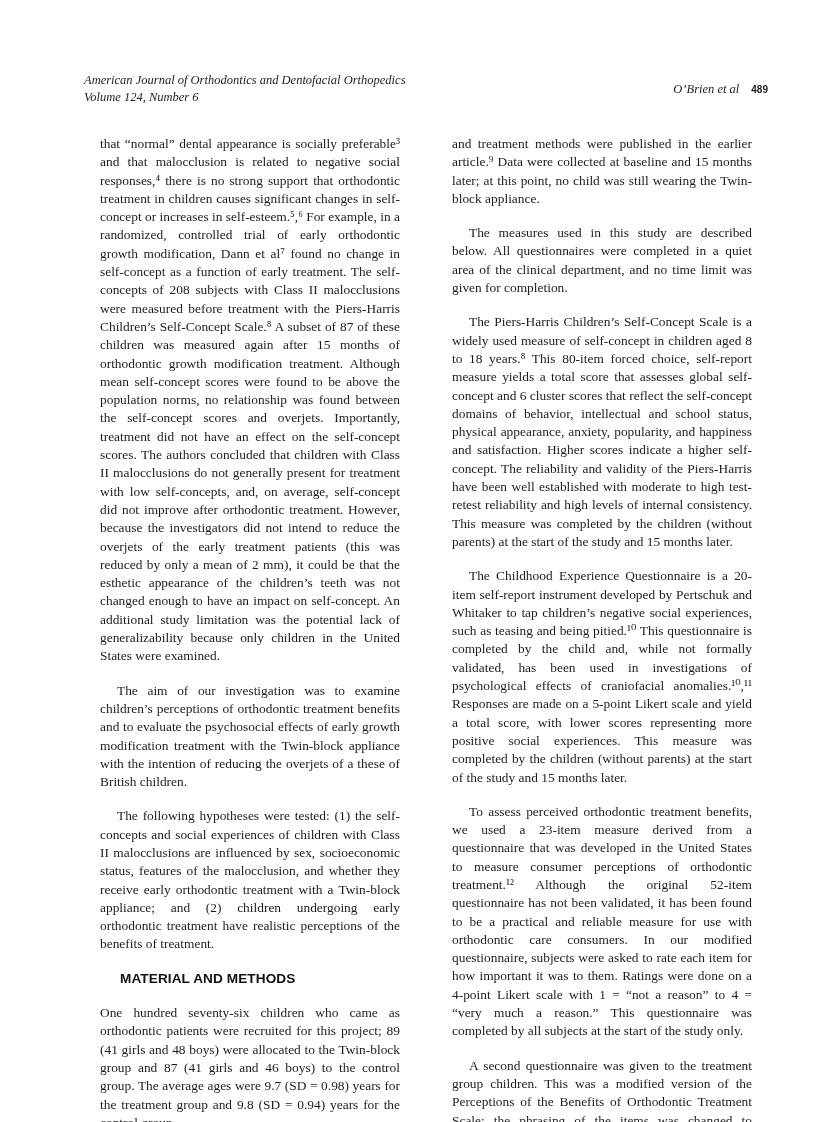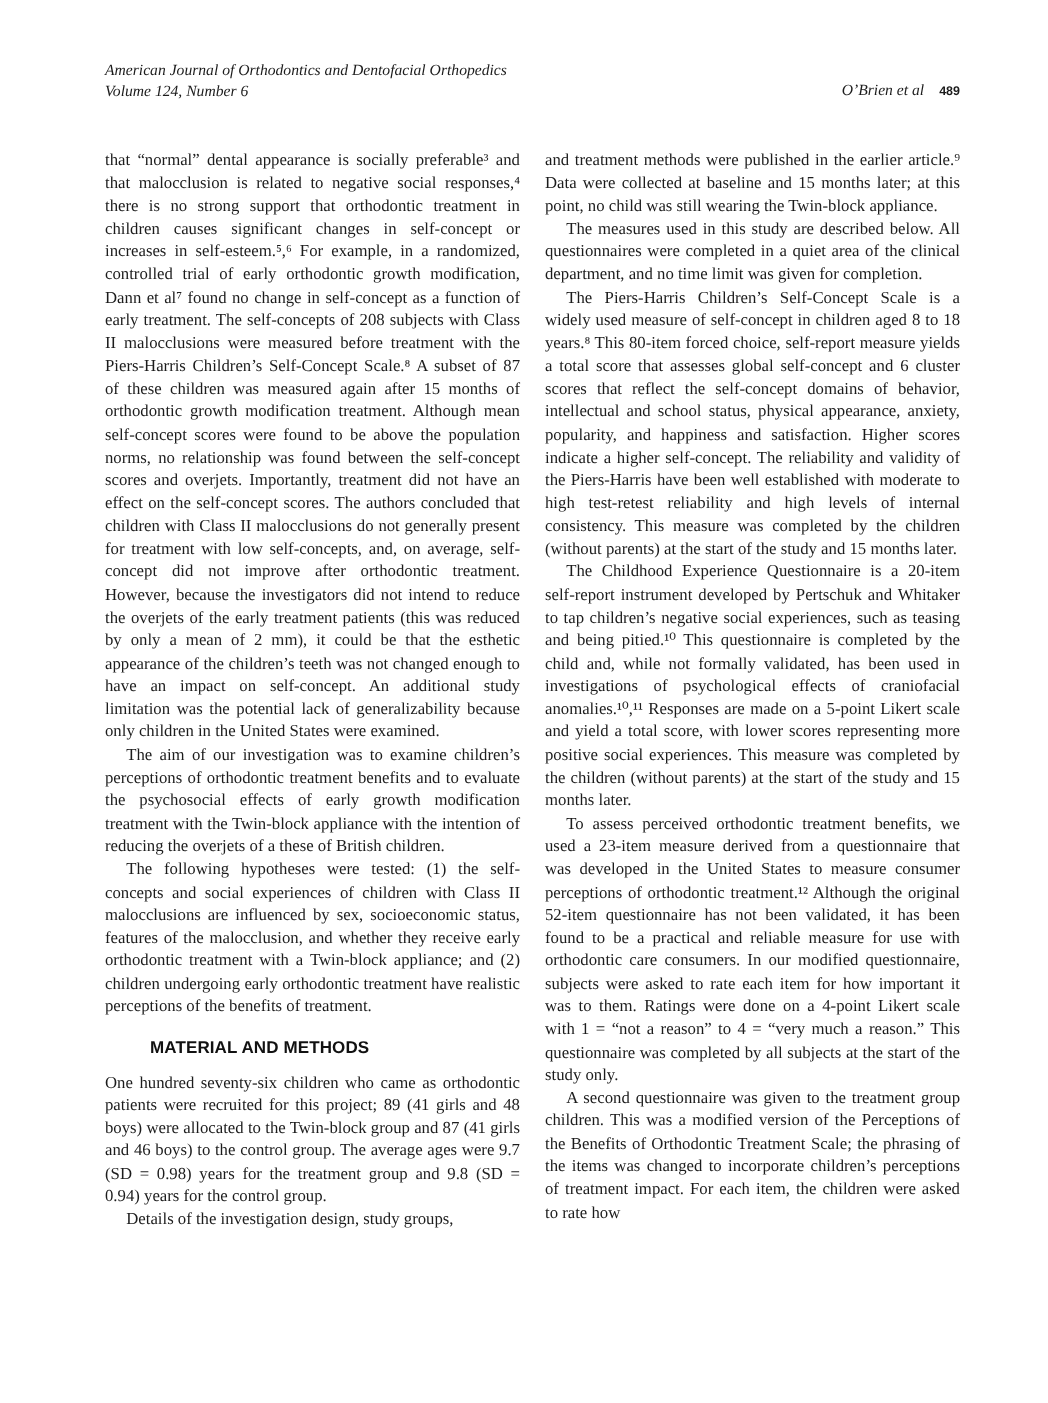--- a/index.html
+++ b/index.html
@@ -12,26 +12,26 @@
     width: 838px;
     height: 1122px;
     margin: 0 auto;
     background: #ffffff;
     color: #1c1c1c;
     font-family: "Liberation Serif", "DejaVu Serif", serif;
     overflow: hidden;
   }
   .running-head {
     position: absolute;
-    top: 48px;
+    top: 72px;
     left: 84px;
     width: 684px;
     display: flex;
     justify-content: space-between;
-    align-items: flex-end;
+    align-items: center;
     font-style: italic;
     font-size: 12.5px;
     line-height: 17px;
   }
   .running-head .left-block div {
     white-space: nowrap;
   }
   .running-head .right-block {
     white-space: nowrap;
     padding-top: 1px;
@@ -53,21 +53,21 @@
   }
   .col {
     width: 332px;
     font-size: 13.4px;
     line-height: 18.3px;
     text-align: justify;
     hyphens: auto;
     -webkit-hyphens: auto;
   }
   .col p {
-    margin: 0;
+    margin: 16px;
     padding: 0;
     text-indent: 17px;
   }
   .col p.cont {
     text-indent: 0;
   }
   .section-heading {
     font-family: "Liberation Sans", "DejaVu Sans", sans-serif;
     font-size: 13.6px;
     font-weight: bold;

